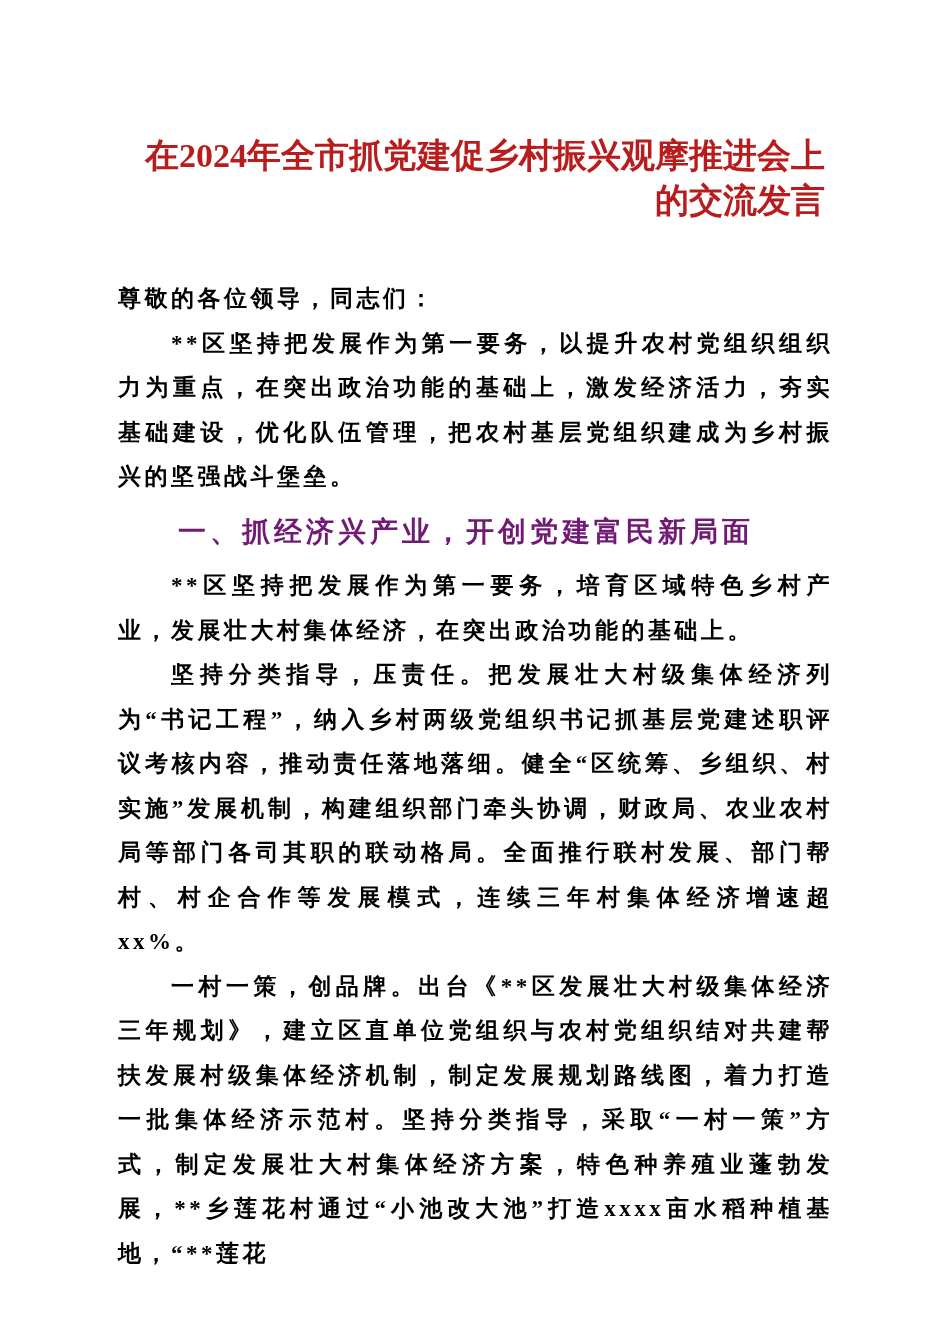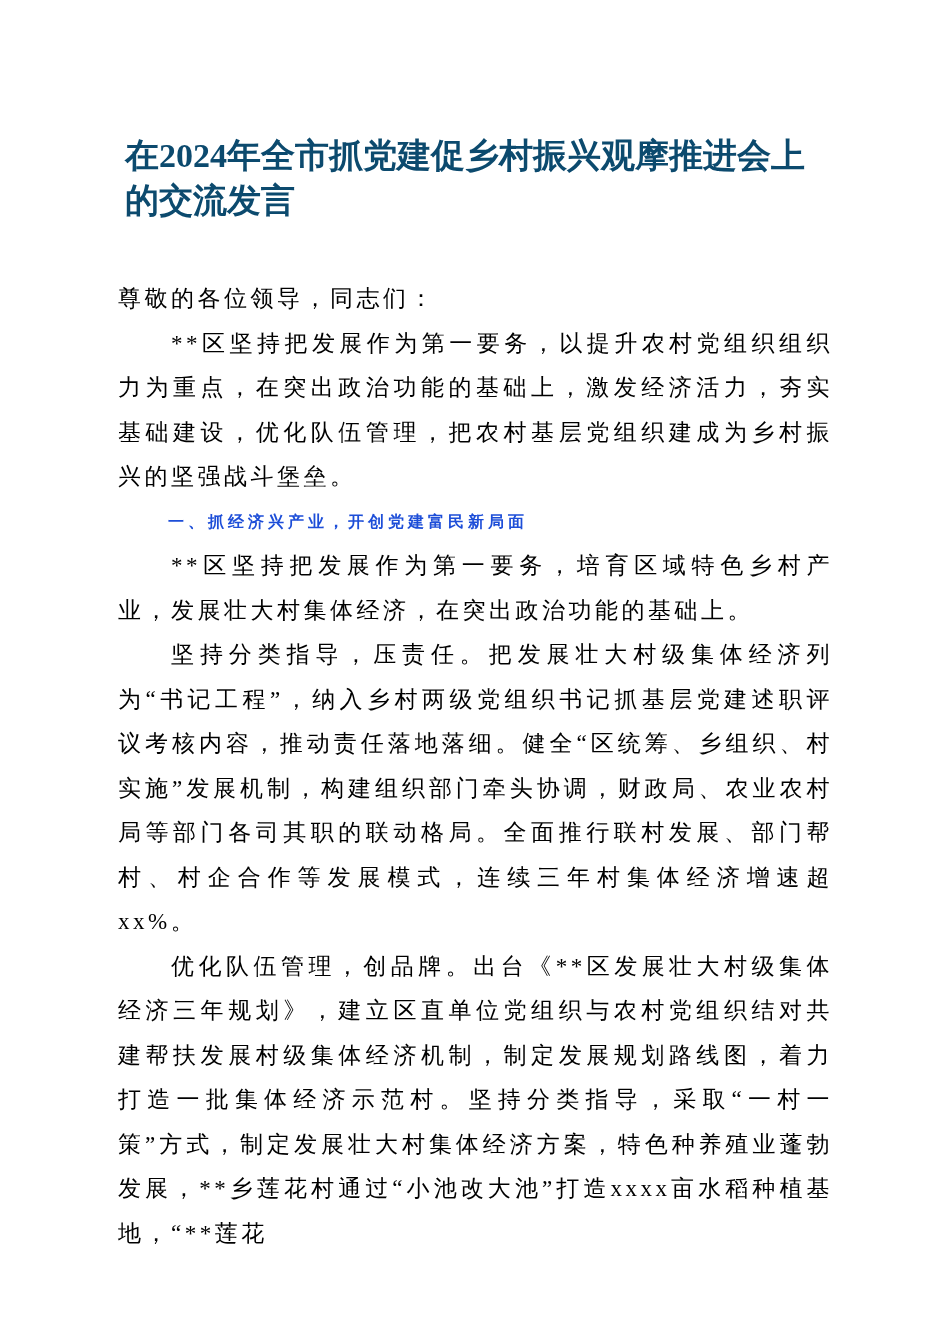--- a/index.html
+++ b/index.html
@@ -11,53 +11,54 @@
     position: relative;
     width: 950px;
     height: 1344px;
     background: #ffffff;
     overflow: hidden;
     color: #000000;
   }
   .doc-title {
     margin: 133px auto 0 auto;
     width: 700px;
-    text-align: left;
+    text-align: right;
     font-family: "Liberation Serif", serif;
     font-weight: bold;
     font-size: 34px;
     line-height: 45px;
     letter-spacing: 0px;
-    color: #0c4a6e;
+    color: #b91c1c;
   }
   .doc-body {
     margin: 54px 117px 0 118px;
   }
   .para {
     margin: 0;
     font-family: "Liberation Serif", serif;
     font-size: 23px;
     line-height: 44.5px;
     letter-spacing: 3.5px;
     text-align: justify;
     text-indent: 53px;
     color: #000000;
+    font-weight: bold;
   }
   .salutation {
     text-indent: 0;
   }
   .section-heading {
-    margin: 0;
+    margin: 10px;
     font-family: "Liberation Sans", sans-serif;
     font-weight: bold;
-    font-size: 16px;
+    font-size: 28px;
     line-height: 44.5px;
     letter-spacing: 4px;
     text-indent: 50px;
-    color: #1d4ed8;
+    color: #701a75;
   }
   .kaiti-lead {
     
     font-family: "Liberation Serif", serif;
   }
 </style>
 </head>
 <body>
 
 <div class="page">
@@ -69,16 +70,16 @@
     <p class="para salutation">尊敬的各位领导，同志们：</p>
 
     <p class="para">**区坚持把发展作为第一要务，以提升农村党组织组织力为重点，在突出政治功能的基础上，激发经济活力，夯实基础建设，优化队伍管理，把农村基层党组织建成为乡村振兴的坚强战斗堡垒。</p>
 
     <h2 class="section-heading">一、抓经济兴产业，开创党建富民新局面</h2>
 
     <p class="para">**区坚持把发展作为第一要务，培育区域特色乡村产业，发展壮大村集体经济，在突出政治功能的基础上。</p>
 
     <p class="para"><span class="kaiti-lead">坚持分类指导，压责任。</span><span>把发展壮大村级集体经济列为“书记工程”，纳入乡村两级党组织书记抓基层党建述职评议考核内容，推动责任落地落细。健全“区统筹、乡组织、村实施”发展机制，构建组织部门牵头协调，财政局、农业农村局等部门各司其职的联动格局。全面推行联村发展、部门帮村、村企合作等发展模式，连续三年村集体经济增速超xx%。</span></p>
 
-    <p class="para"><span class="kaiti-lead">优化队伍管理，创品牌。</span><span>出台《**区发展壮大村级集体经济三年规划》，建立区直单位党组织与农村党组织结对共建帮扶发展村级集体经济机制，制定发展规划路线图，着力打造一批集体经济示范村。坚持分类指导，采取“一村一策”方式，制定发展壮大村集体经济方案，特色种养殖业蓬勃发展，**乡莲花村通过“小池改大池”打造xxxx亩水稻种植基地，“**莲花</span></p>
+    <p class="para"><span class="kaiti-lead">一村一策，创品牌。</span><span>出台《**区发展壮大村级集体经济三年规划》，建立区直单位党组织与农村党组织结对共建帮扶发展村级集体经济机制，制定发展规划路线图，着力打造一批集体经济示范村。坚持分类指导，采取“一村一策”方式，制定发展壮大村集体经济方案，特色种养殖业蓬勃发展，**乡莲花村通过“小池改大池”打造xxxx亩水稻种植基地，“**莲花</span></p>
 
   </div>
 </div>
 
 </body></html>

